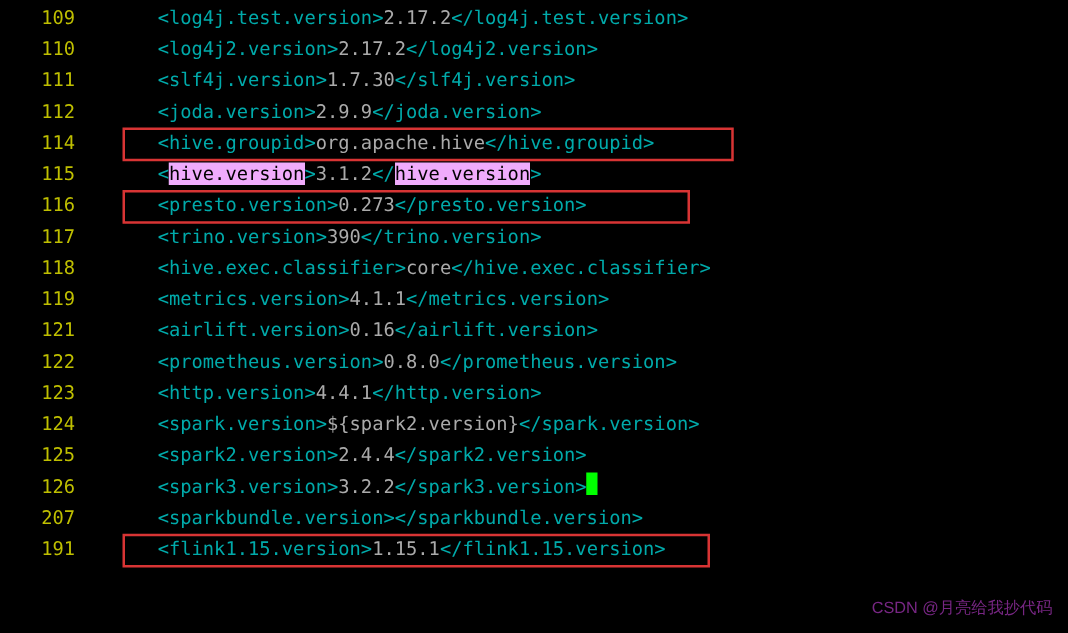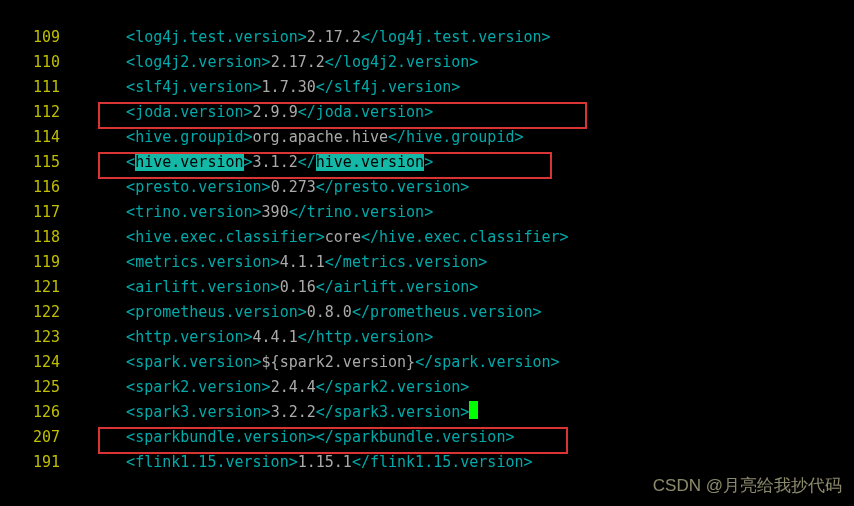--- a/index.html
+++ b/index.html
@@ -9,62 +9,61 @@
     font-family: 'Consolas', 'Monaco', monospace;
     font-size: 15px;
     line-height: 25px;
     overflow: hidden;
     width: 854px;
     height: 506px;
     position: relative;
   }
   .editor {
     padding-top: 2px;
-    margin-top: 23px;
   }
   .line {
     display: flex;
     white-space: pre;
     position: relative;
   }
   .lineno {
     color: #bfbf00;
     width: 60px;
     text-align: right;
     padding-right: 30px;
     flex-shrink: 0;
   }
   .code {
     position: relative;
   }
   .tag { color: #00aaaa; }
   .txt { color: #aaaaaa; }
-  .hl { background: #14b8a6; color: #000; }
+  .hl { background: #f0abfc; color: #000; }
   .redbox {
     position: absolute;
     border: 2px solid #d83434;
     pointer-events: none;
     z-index: 5;
     box-sizing: border-box;
   }
   .cursor {
     display: inline-block;
     width: 9px;
     height: 18px;
     background: #00ff00;
     vertical-align: text-bottom;
     margin-bottom: 2px;
   }
   .watermark {
     position: absolute;
     bottom: 8px;
     right: 12px;
-    color: #fef9c3;
+    color: #d946ef;
     opacity: 0.55;
-    font-size: 17px;
+    font-size: 13px;
     font-family: sans-serif;
     z-index: 10;
     text-align: right;
   }
 </style>
 </head>
 <body>
 
 <div class="editor" id="editor">
     <div class="line"><span class="lineno">109</span><span class="code"><span class="tag">    &lt;log4j.test.version&gt;</span><span class="txt">2.17.2</span><span class="tag">&lt;/log4j.test.version&gt;</span></span></div>

